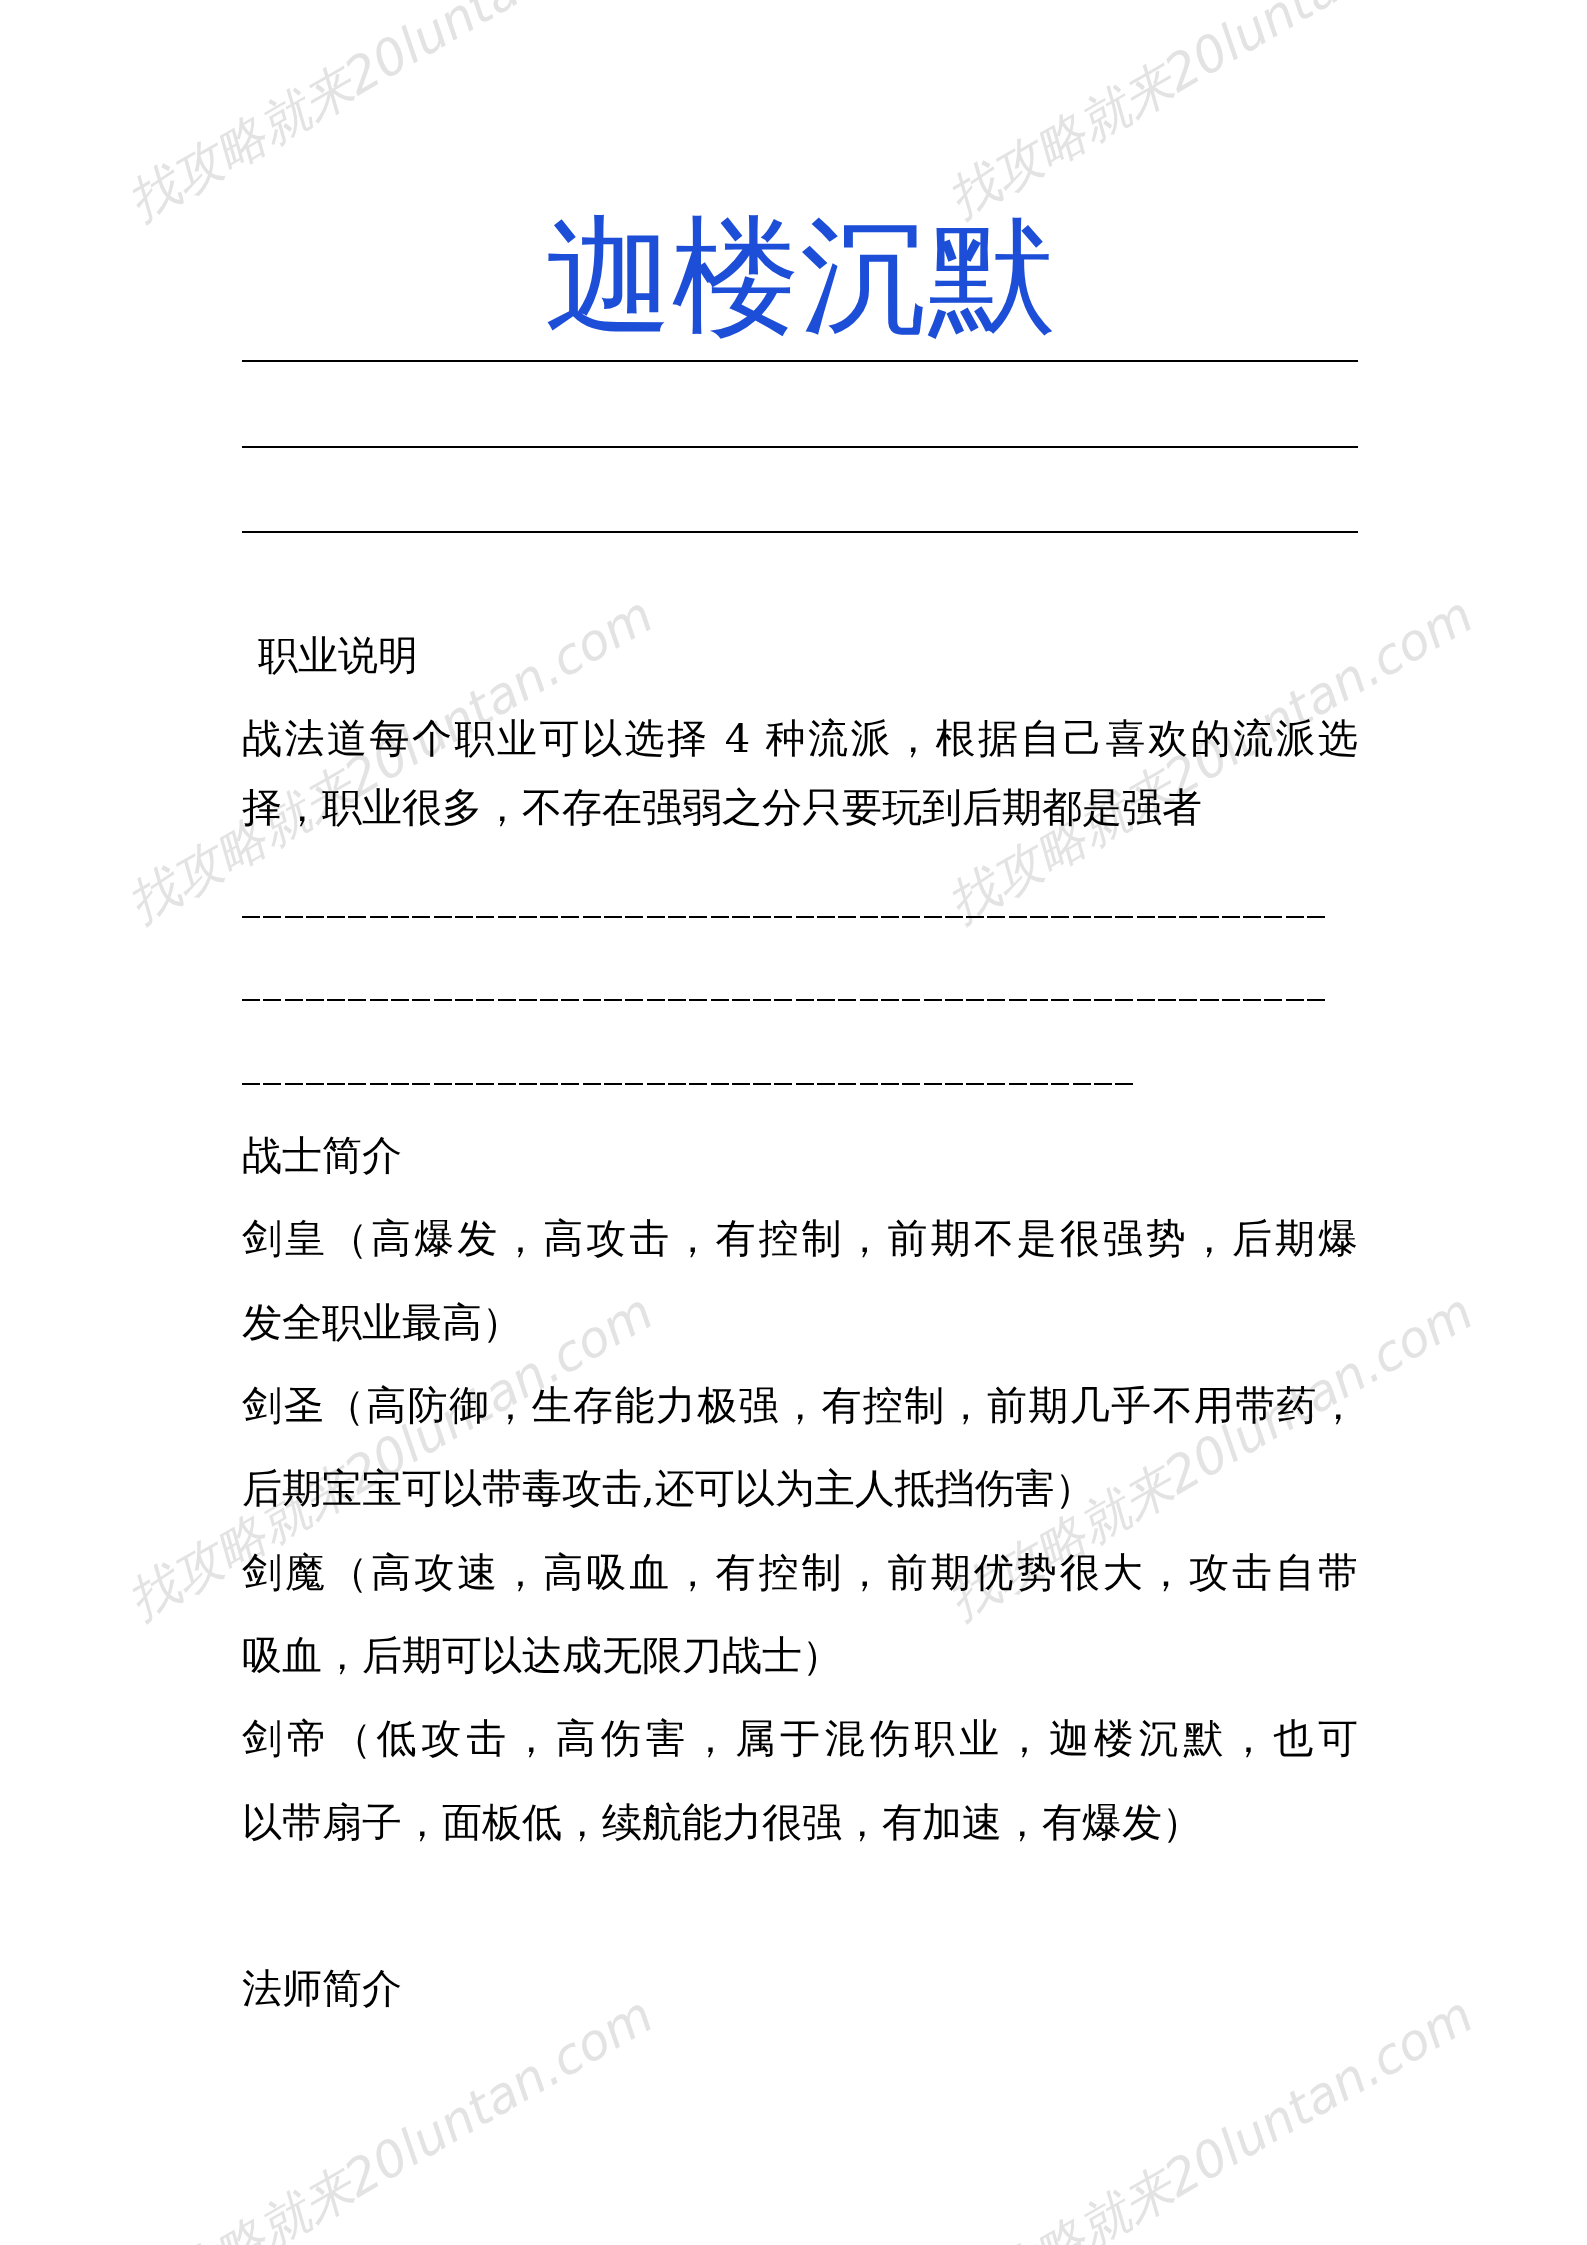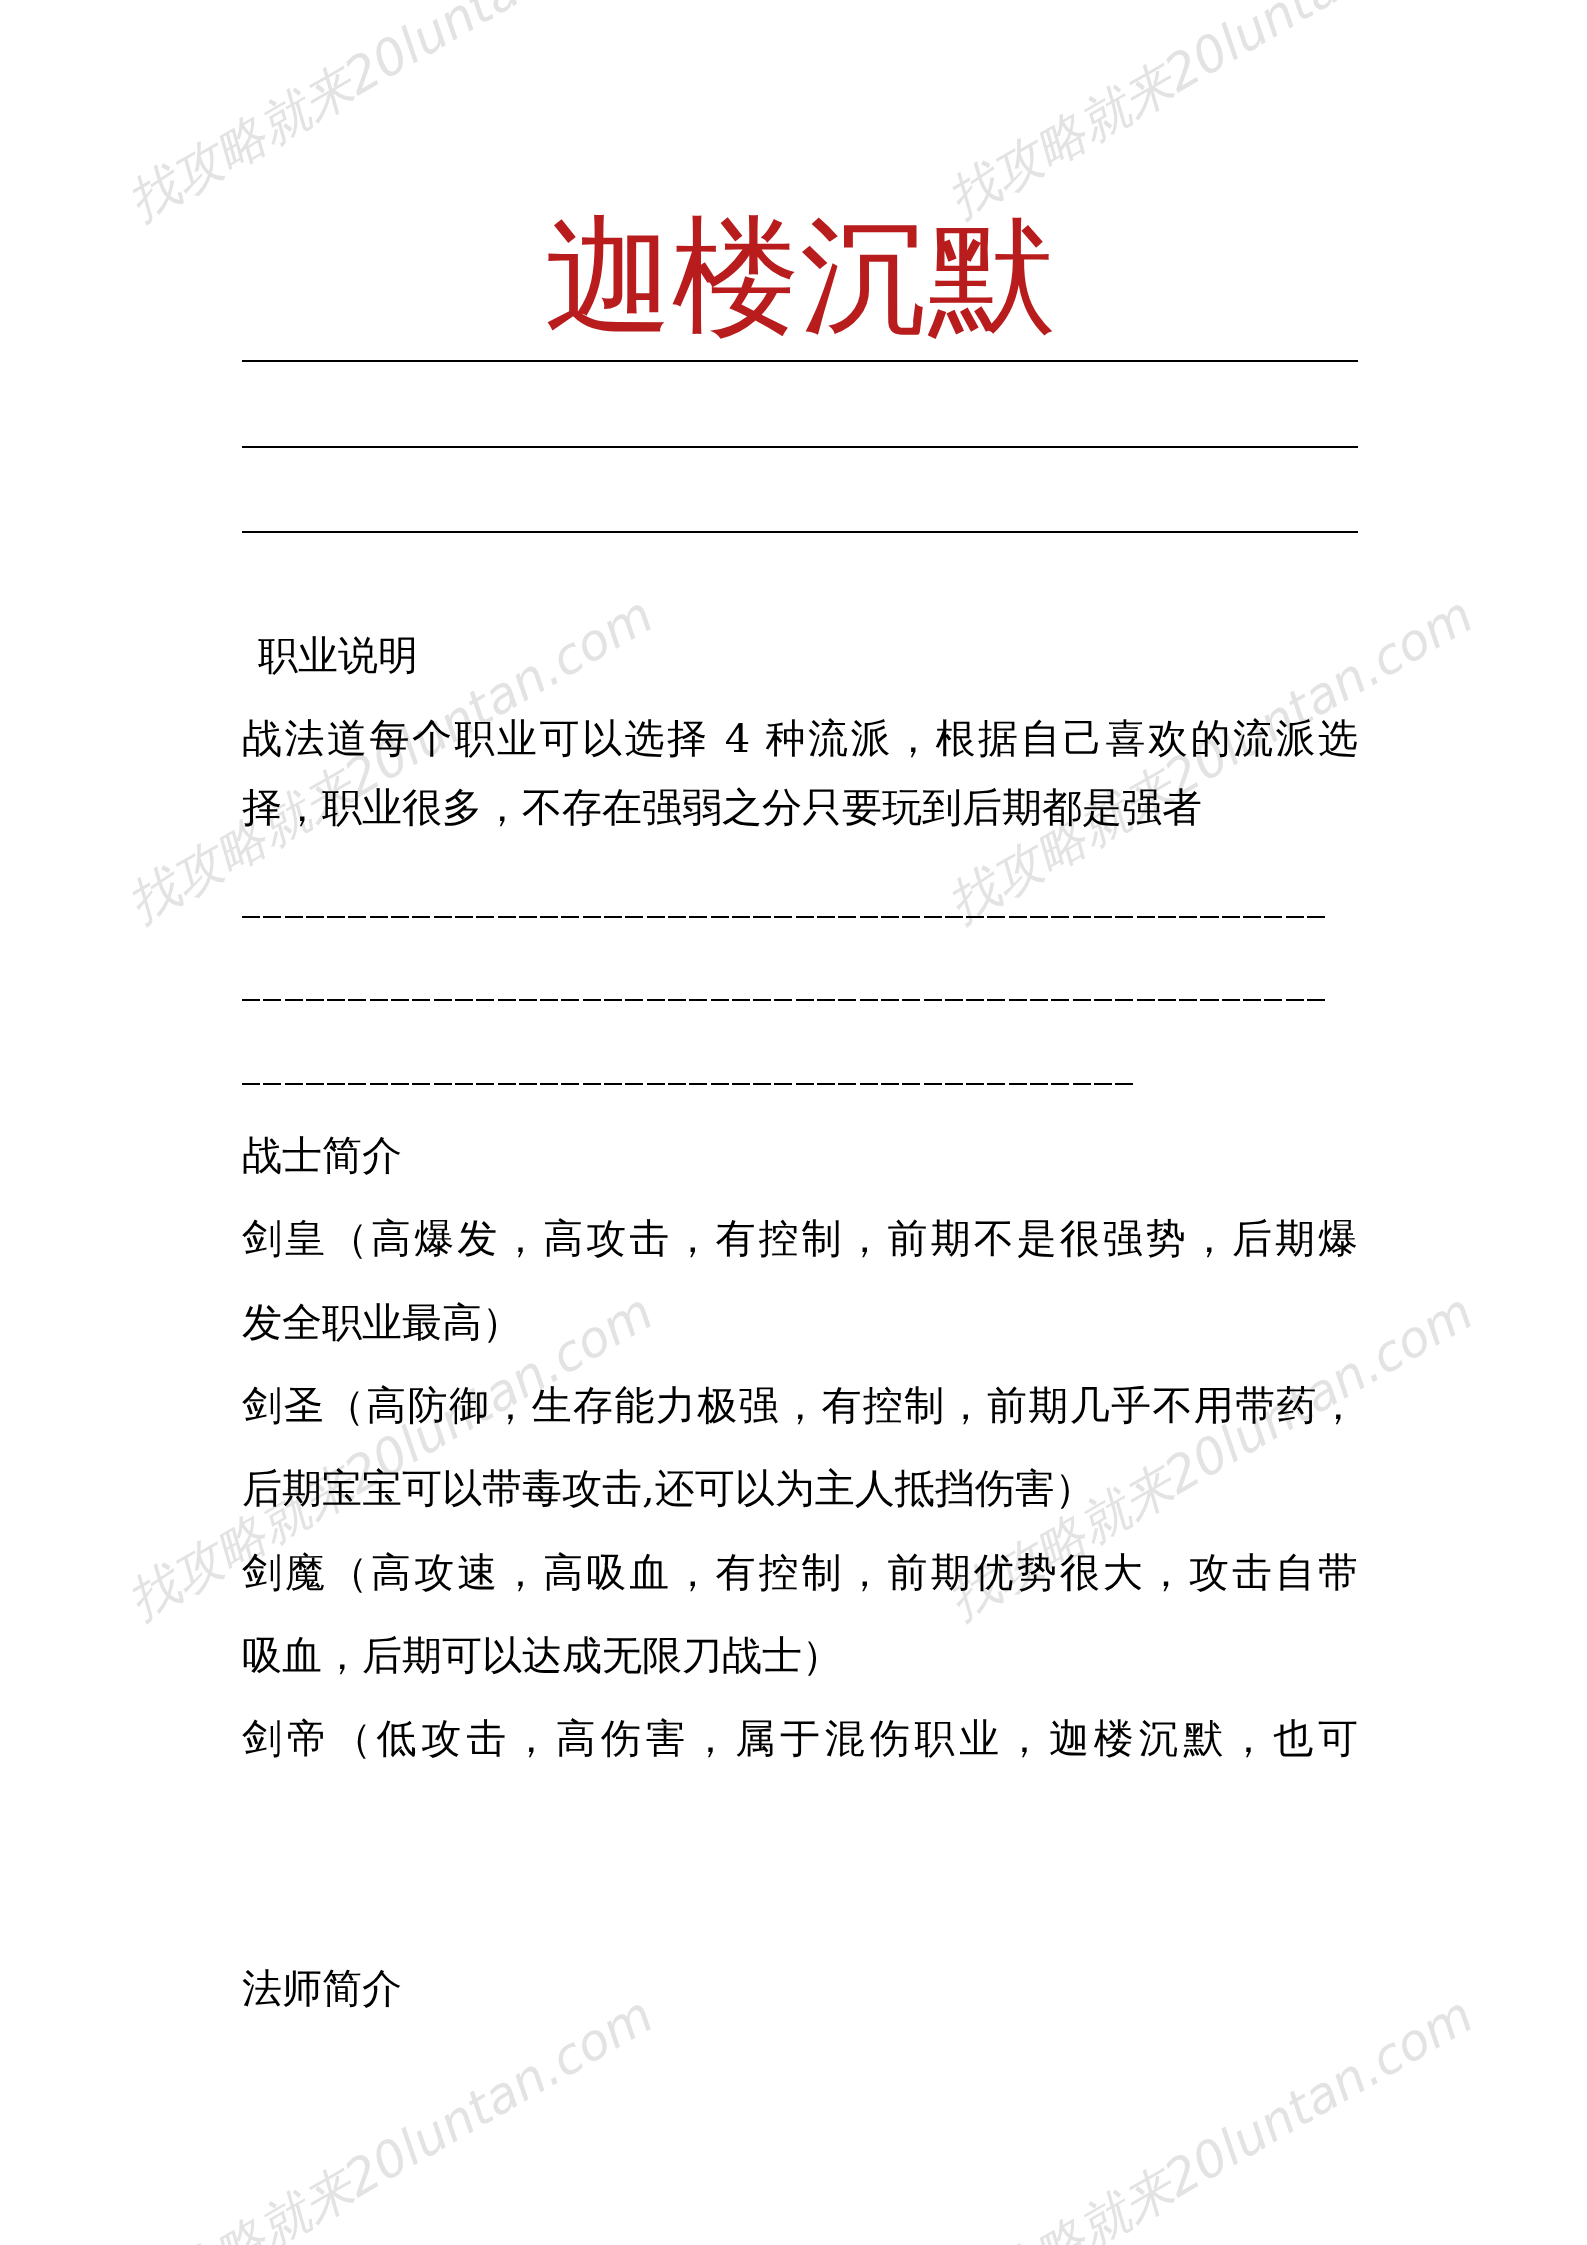--- a/index.html
+++ b/index.html
@@ -19,21 +19,21 @@
     z-index: 0;
   }
   .title {
     position: absolute;
     left: 242px; width: 1116px;
     top: 196px;
     text-align: center;
     font-family: "DejaVu Serif", "Liberation Serif", serif;
     font-size: 128px;
     line-height: 160px;
-    color: #b91c1c;
+    color: #1d4ed8;
     z-index: 1;
   }
   .rule {
     position: absolute;
     left: 242px; width: 1116px;
     height: 0;
     border-top: 2px solid #000;
     z-index: 1;
   }
   .line {
@@ -97,16 +97,17 @@
   </div>
 
   <div class="line" style="top:1113px;">战士简介</div>
   <div class="line" style="top:1280px;">发全职业最高）</div>
   <div class="line full" style="top:1196px;">剑皇（高爆发，高攻击，有控制，前期不是很强势，后期爆</div>
   <div class="line full" style="top:1363px;">剑圣（高防御，生存能力极强，有控制，前期几乎不用带药，</div>
   <div class="line" style="top:1446px;">后期宝宝可以带毒攻击,还可以为主人抵挡伤害）</div>
   <div class="line full" style="top:1530px;">剑魔（高攻速，高吸血，有控制，前期优势很大，攻击自带</div>
   <div class="line" style="top:1613px;">吸血，后期可以达成无限刀战士）</div>
   <div class="line full" style="top:1696px;">剑帝（低攻击，高伤害，属于混伤职业，迦楼沉默，也可</div>
+  <div class="line" style="top:1780px;">以带扇子，面板低，续航能力很强，有加速，有爆发）</div>
 
   <div class="line" style="top:1946px;">法师简介</div>
 
 </div>
 
 </body></html>

